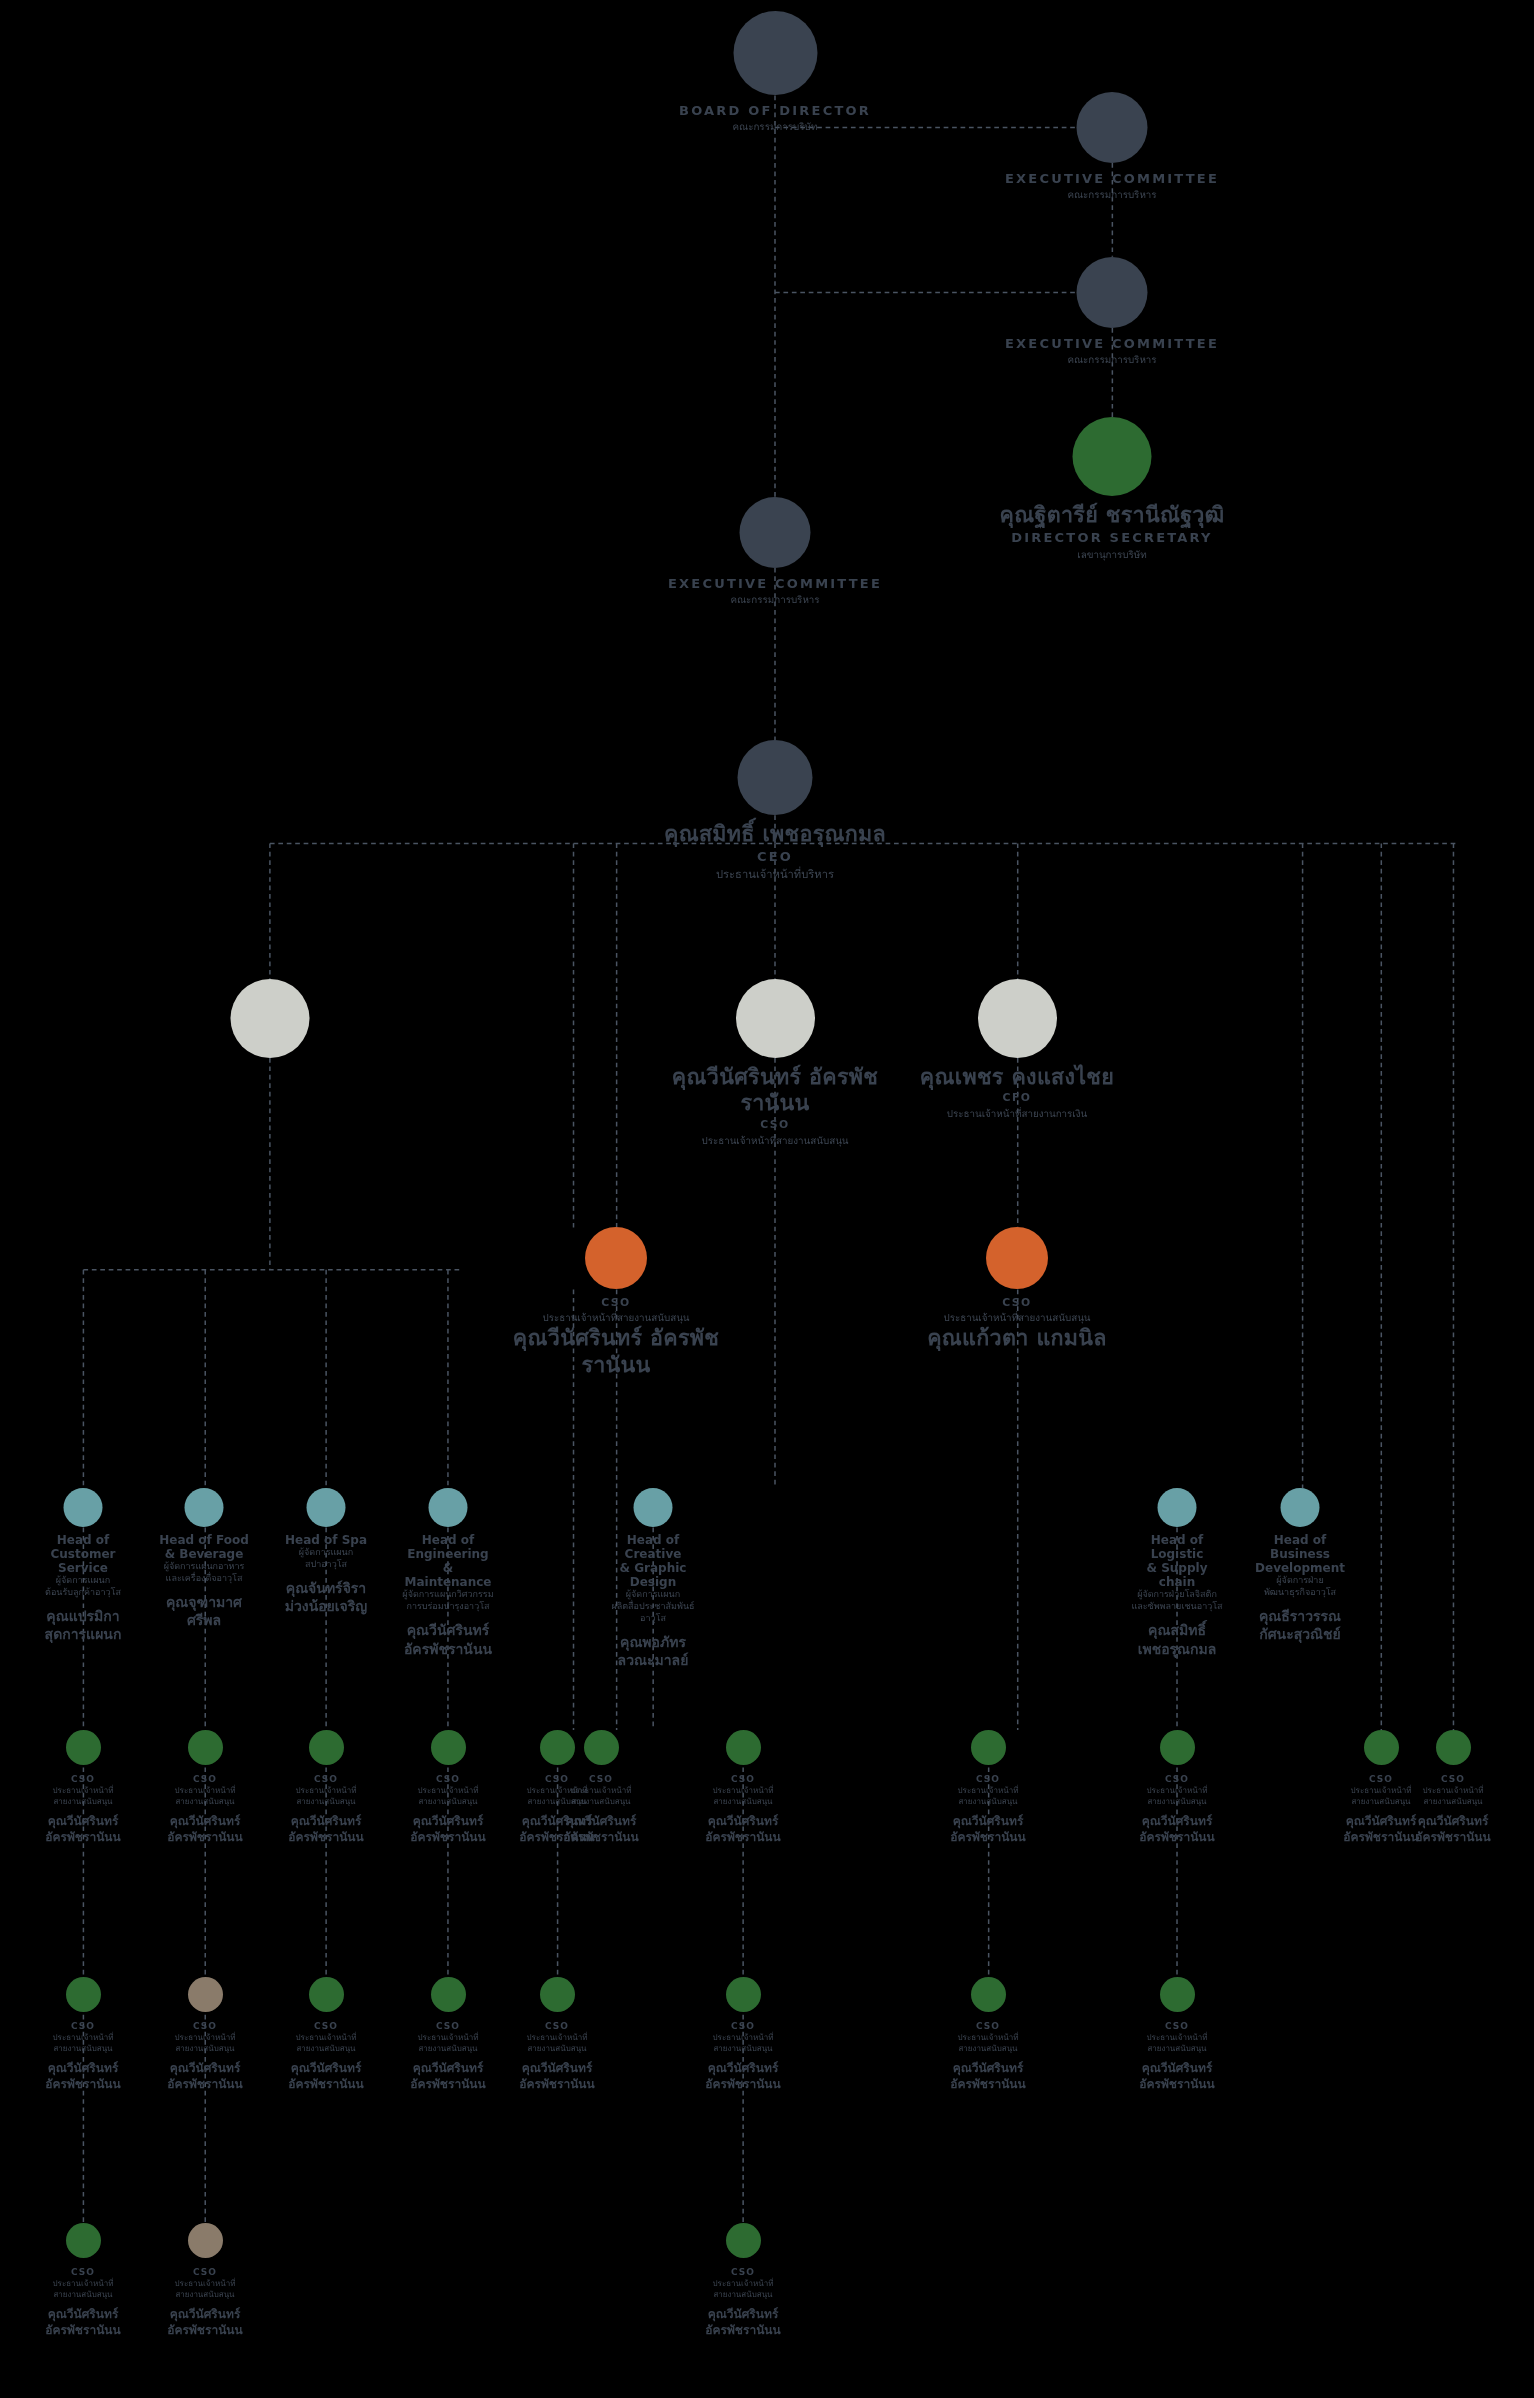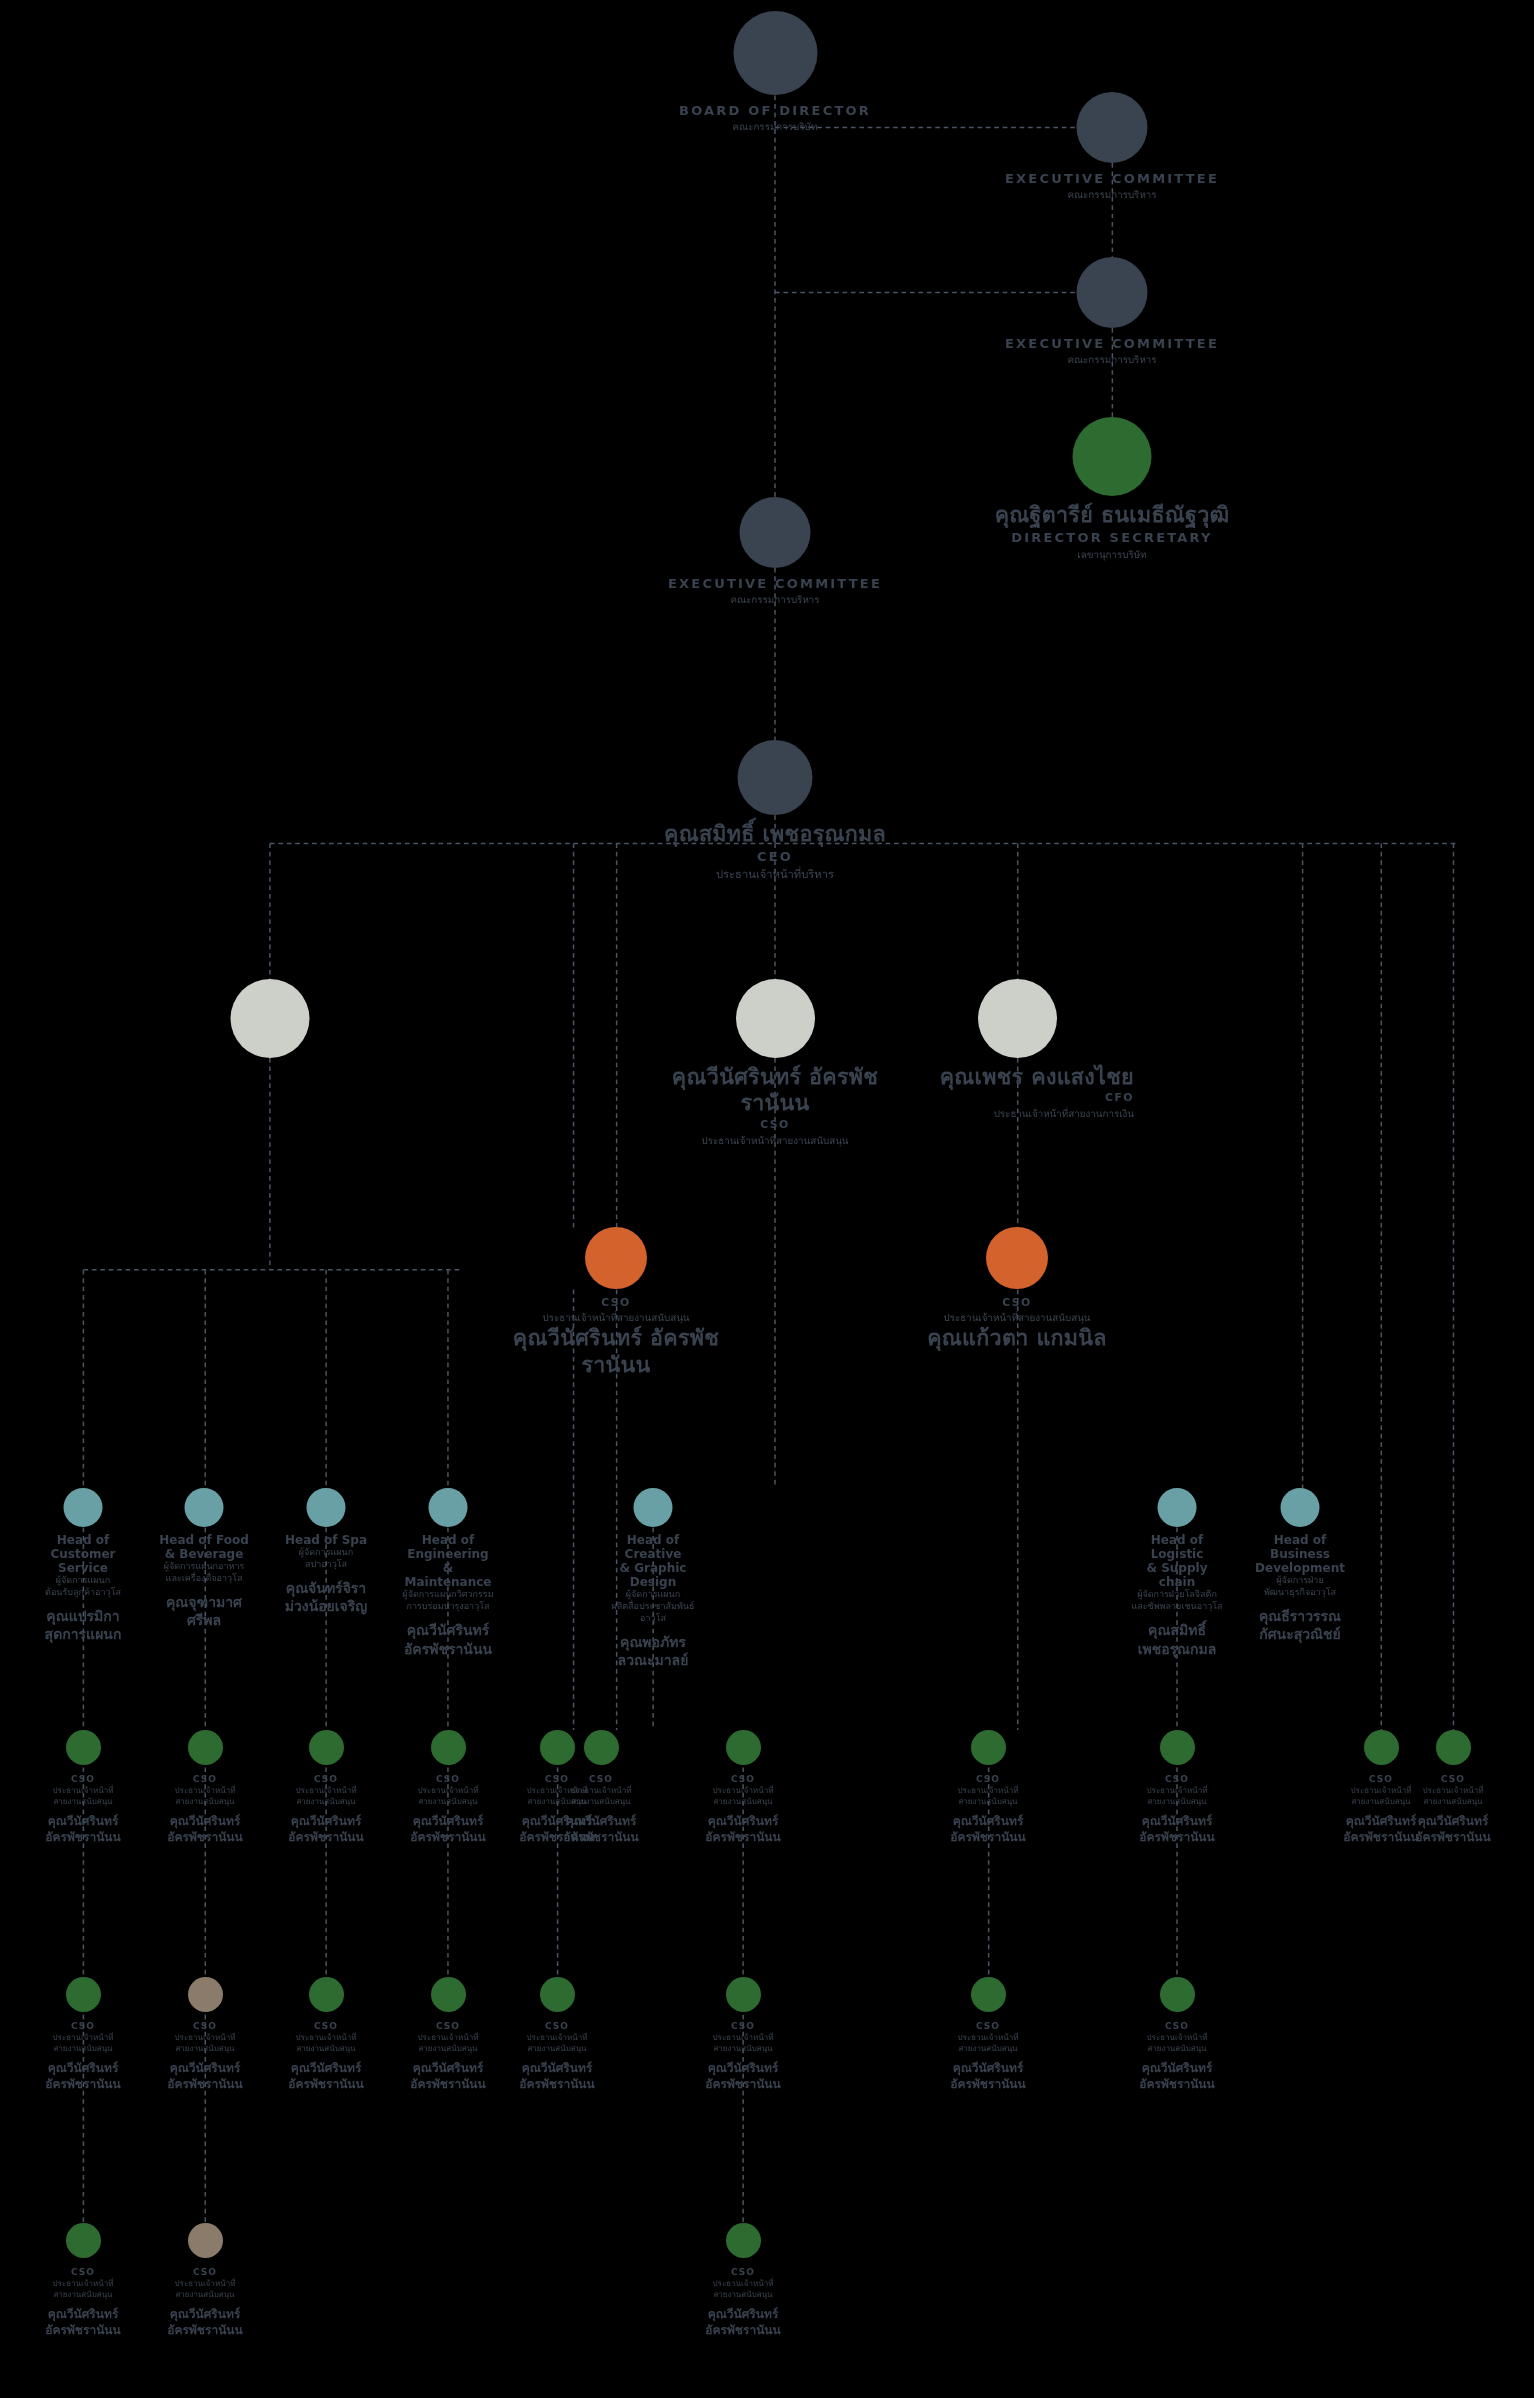--- a/index.html
+++ b/index.html
@@ -93,21 +93,21 @@
       <div class="node" style="left: 1112px; top: 257px;">
         <span class="dot" style="width:71px;height:71px;background:#3a4350;"></span>
         <div class="label-stack w-wide" style="margin-left:auto;margin-right:auto;">
           <div class="t-title-caps">EXECUTIVE COMMITTEE</div>
           <div class="t-sub-th">คณะกรรมการบริหาร</div>
         </div>
       </div>
       <div class="node" style="left: 1112px; top: 417px;">
         <span class="dot" style="width:79px;height:79px;background:#2d6b31;"></span>
         <div class="label-stack w-wide" style="margin-left:auto;margin-right:auto;">
-          <div class="t-name-big">คุณฐิตารีย์ ธนเมธีณัฐวุฒิ</div>
+          <div class="t-name-big">คุณฐิตารีย์ ชรานีณัฐวุฒิ</div>
           <div class="t-title-caps">DIRECTOR SECRETARY</div>
           <div class="t-sub-th">เลขานุการบริษัท</div>
         </div>
       </div>
       <div class="node" style="left: 775px; top: 497px;">
         <span class="dot" style="width:71px;height:71px;background:#3a4350;"></span>
         <div class="label-stack w-wide" style="margin-left:auto;margin-right:auto;">
           <div class="t-title-caps">EXECUTIVE COMMITTEE</div>
           <div class="t-sub-th">คณะกรรมการบริหาร</div>
         </div>
@@ -126,21 +126,21 @@
       <div class="node" style="left: 775px; top: 979px;">
         <span class="dot" style="width:79px;height:79px;background:#cdcfc9;"></span>
         <div class="label-stack w-mid" style="margin-left:auto;margin-right:auto;">
           <div class="t-name-big">คุณวีนัศรินทร์ อัครพัชรานันน</div>
           <div class="t-title-caps-sm">CSO</div>
           <div class="t-sub-th">ประธานเจ้าหน้าที่สายงานสนับสนุน</div>
         </div>
       </div>
       <div class="node" style="left: 1017px; top: 979px;">
         <span class="dot" style="width:79px;height:79px;background:#cdcfc9;"></span>
-        <div class="label-stack w-mid" style="margin-left:auto;margin-right:auto;text-align:right;">
+        <div class="label-stack w-mid" style="margin-left:auto;margin-right:auto;">
           <div class="t-name-big">คุณเพชร คงแสงไชย</div>
           <div class="t-title-caps-sm">CFO</div>
           <div class="t-sub-th">ประธานเจ้าหน้าที่สายงานการเงิน</div>
         </div>
       </div>
       <div class="node" style="left: 616px; top: 1227px;">
         <span class="dot" style="width:62px;height:62px;background:#d4622c;"></span>
         <div class="label-stack w-mid" style="margin-left:auto;margin-right:auto;">
           <div class="t-title-caps-sm">CSO</div>
           <div class="t-sub-th">ประธานเจ้าหน้าที่สายงานสนับสนุน</div>

